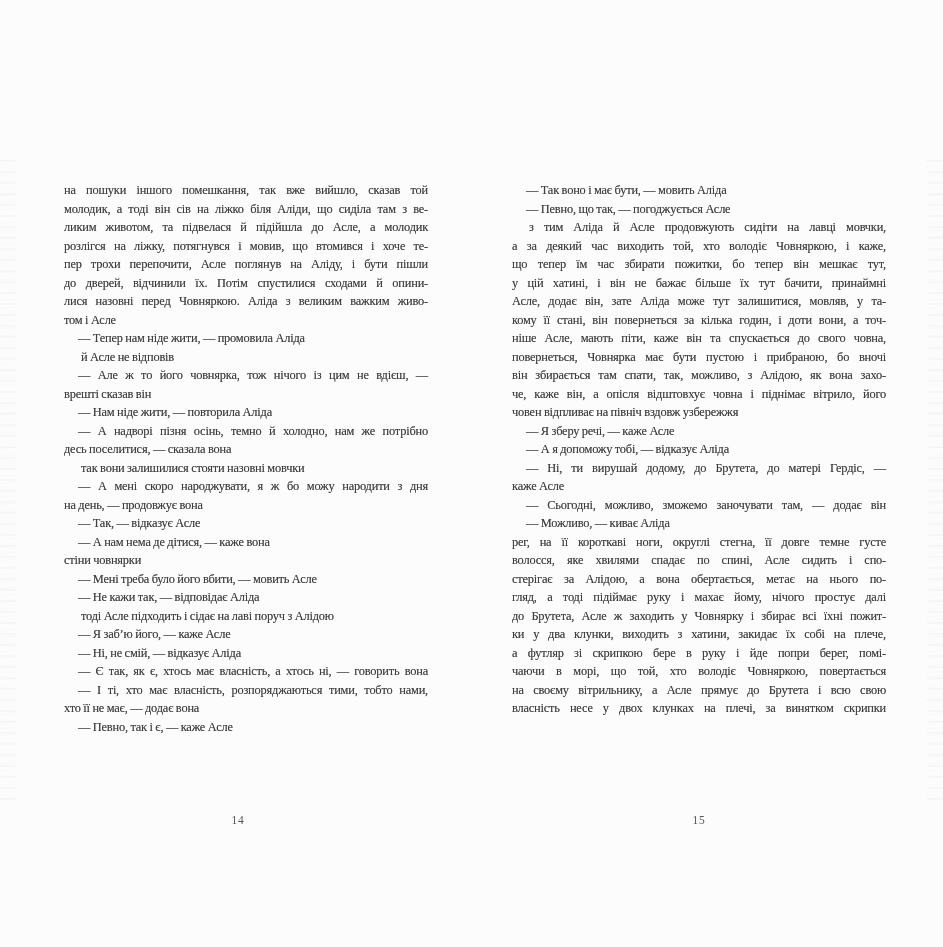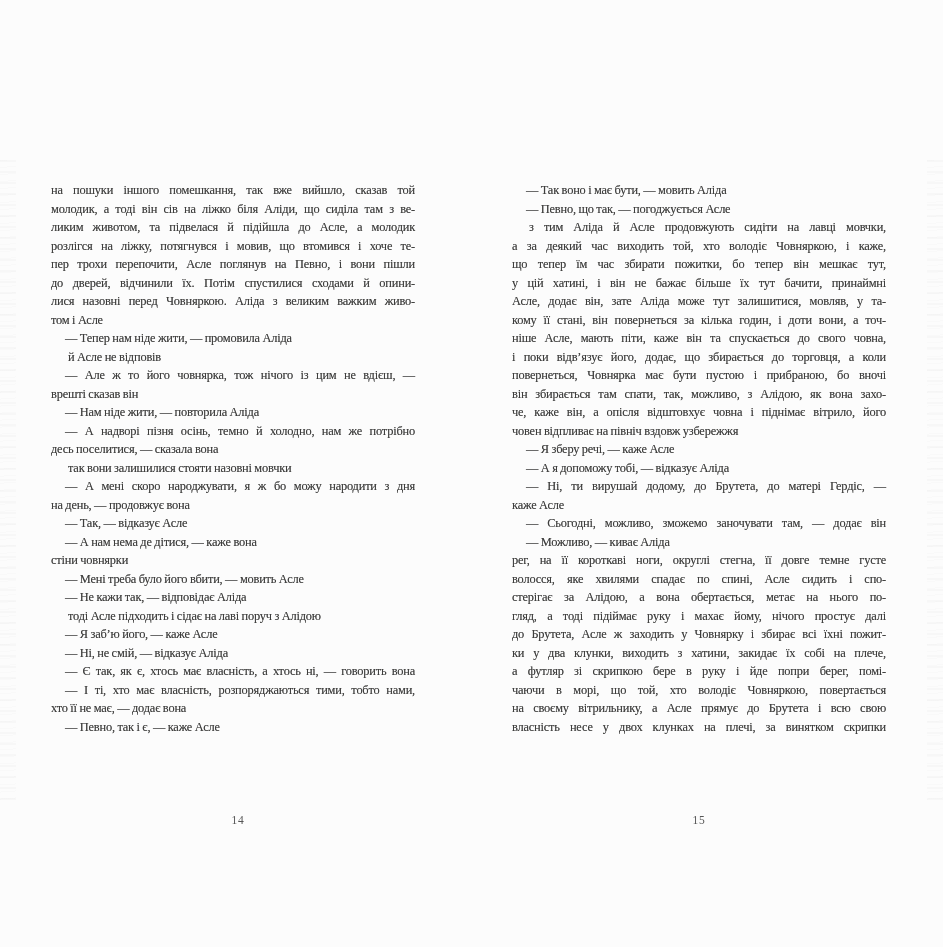--- a/index.html
+++ b/index.html
@@ -37,21 +37,21 @@
   .textblock {
     position: absolute;
     top: 181px;
     color: var(--text, #3e3e3d);
     font-size: 12.4px;
     line-height: 18.5px;
     letter-spacing: -0.2px;
     word-spacing: -0.3px;
     text-shadow: 0 0 0.4px rgba(70,70,70,0.55);
   }
-  .textblock-left  { left: 51px;  width: 364px; }
+  .textblock-left  { left: 64px;  width: 364px; }
   .textblock-right { left: 512px; width: 374px; }
 
   .line { text-align: left; white-space: nowrap; }
   .line.just {
     white-space: normal;
     text-align: justify;
     text-align-last: justify;
   }
   .line.i1 { text-indent: 17px; }
   .line.i2 { text-indent: 14px; }
@@ -74,21 +74,21 @@
 
   <div class="edge edge-left"></div>
   <div class="edge edge-right"></div>
 
   <div>
     <div class="textblock textblock-left">
         <div class="line i0 just">на пошуки іншого помешкання, так вже вийшло, сказав той</div>
         <div class="line i0 just">молодик, а тоді він сів на ліжко біля Аліди, що сиділа там з ве-</div>
         <div class="line i0 just">ликим животом, та підвелася й підійшла до Асле, а молодик</div>
         <div class="line i0 just">розлігся на ліжку, потягнувся і мовив, що втомився і хоче те-</div>
-        <div class="line i0 just">пер трохи перепочити, Асле поглянув на Певно, і вони пішли</div>
+        <div class="line i0 just">пер трохи перепочити, Асле поглянув на Аліду, і бути пішли</div>
         <div class="line i0 just">до дверей, відчинили їх. Потім спустилися сходами й опини-</div>
         <div class="line i0 just">лися назовні перед Човняркою. Аліда з великим важким живо-</div>
         <div class="line i0">том і Асле</div>
         <div class="line i2">— Тепер нам ніде жити, — промовила Аліда</div>
         <div class="line i1">й Асле не відповів</div>
         <div class="line i2 just">— Але ж то його човнярка, тож нічого із цим не вдієш, —</div>
         <div class="line i0">врешті сказав він</div>
         <div class="line i2">— Нам ніде жити, — повторила Аліда</div>
         <div class="line i2 just">— А надворі пізня осінь, темно й холодно, нам же потрібно</div>
         <div class="line i0">десь поселитися, — сказала вона</div>
@@ -115,21 +115,20 @@
     <div class="textblock textblock-right">
         <div class="line i2">— Так воно і має бути, — мовить Аліда</div>
         <div class="line i2">— Певно, що так, — погоджується Асле</div>
         <div class="line i1 just">з тим Аліда й Асле продовжують сидіти на лавці мовчки,</div>
         <div class="line i0 just">а за деякий час виходить той, хто володіє Човняркою, і каже,</div>
         <div class="line i0 just">що тепер їм час збирати пожитки, бо тепер він мешкає тут,</div>
         <div class="line i0 just">у цій хатині, і він не бажає більше їх тут бачити, принаймні</div>
         <div class="line i0 just">Асле, додає він, зате Аліда може тут залишитися, мовляв, у та-</div>
         <div class="line i0 just">кому її стані, він повернеться за кілька годин, і доти вони, а точ-</div>
         <div class="line i0 just">ніше Асле, мають піти, каже він та спускається до свого човна,</div>
-        <div class="line i0 just">і поки відвʼязує його, додає, що збирається до торговця, а коли</div>
         <div class="line i0 just">повернеться, Човнярка має бути пустою і прибраною, бо вночі</div>
         <div class="line i0 just">він збирається там спати, так, можливо, з Алідою, як вона захо-</div>
         <div class="line i0 just">че, каже він, а опісля відштовхує човна і піднімає вітрило, його</div>
         <div class="line i0">човен відпливає на північ вздовж узбережжя</div>
         <div class="line i2">— Я зберу речі, — каже Асле</div>
         <div class="line i2">— А я допоможу тобі, — відказує Аліда</div>
         <div class="line i2 just">— Ні, ти вирушай додому, до Брутета, до матері Гердіс, —</div>
         <div class="line i0">каже Асле</div>
         <div class="line i2 just">— Сьогодні, можливо, зможемо заночувати там, — додає він</div>
         <div class="line i2">— Можливо, — киває Аліда</div>

